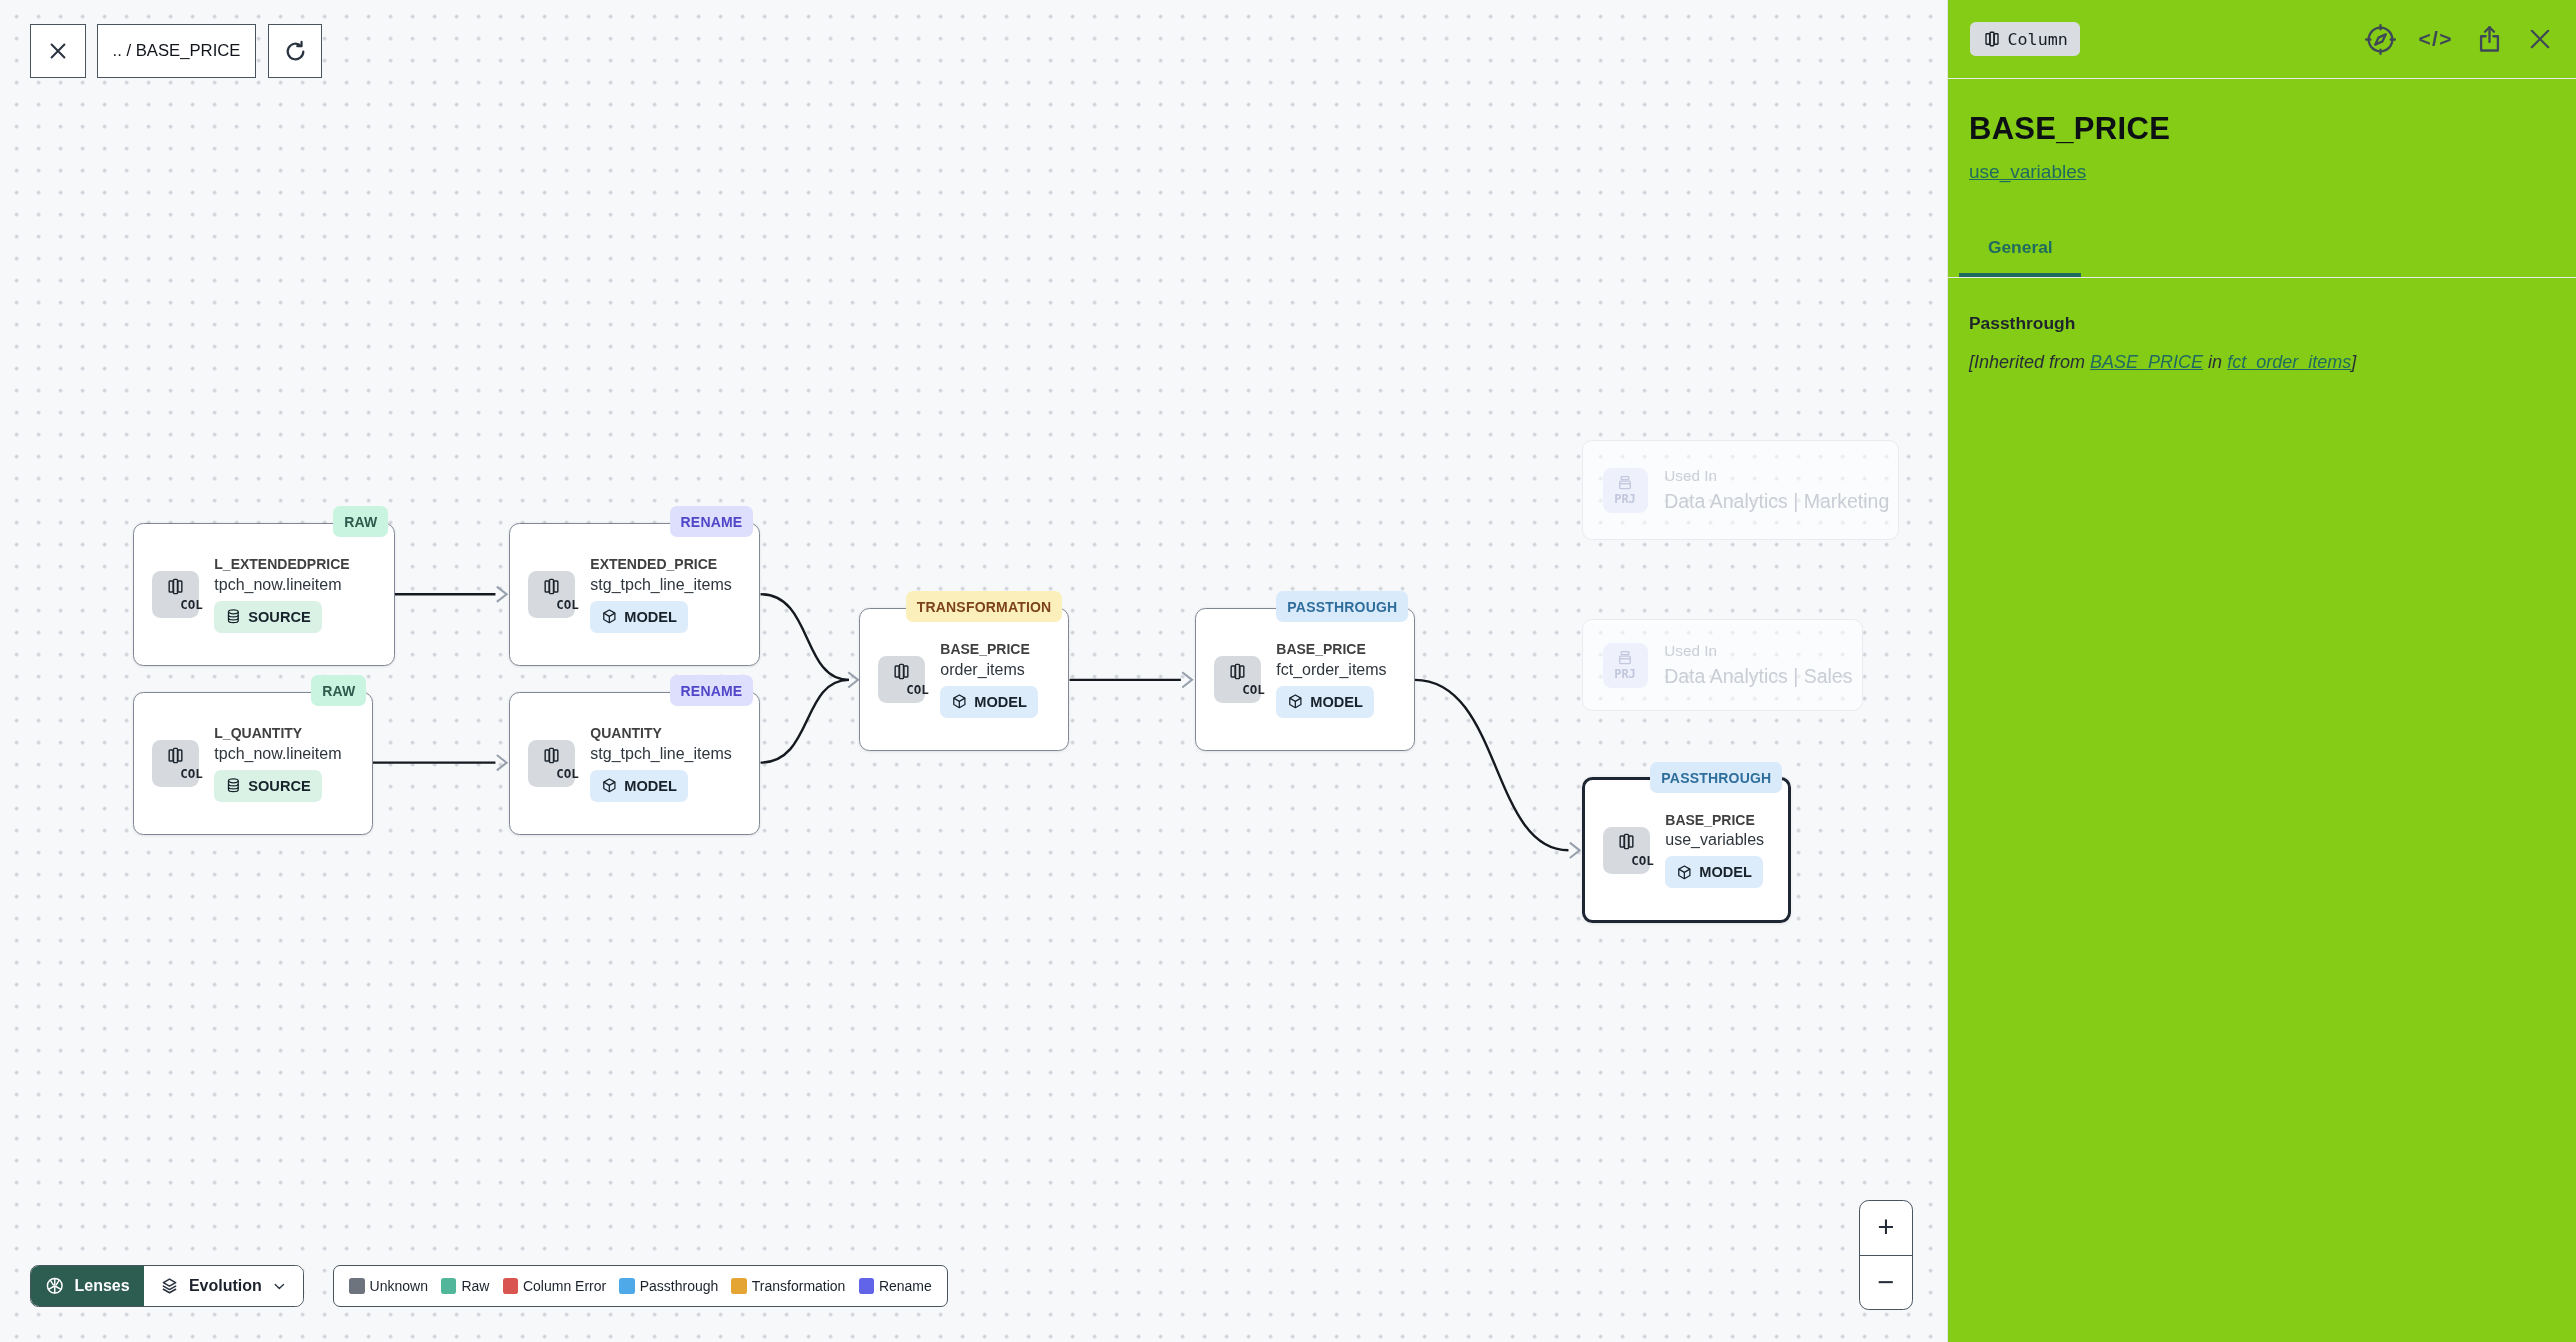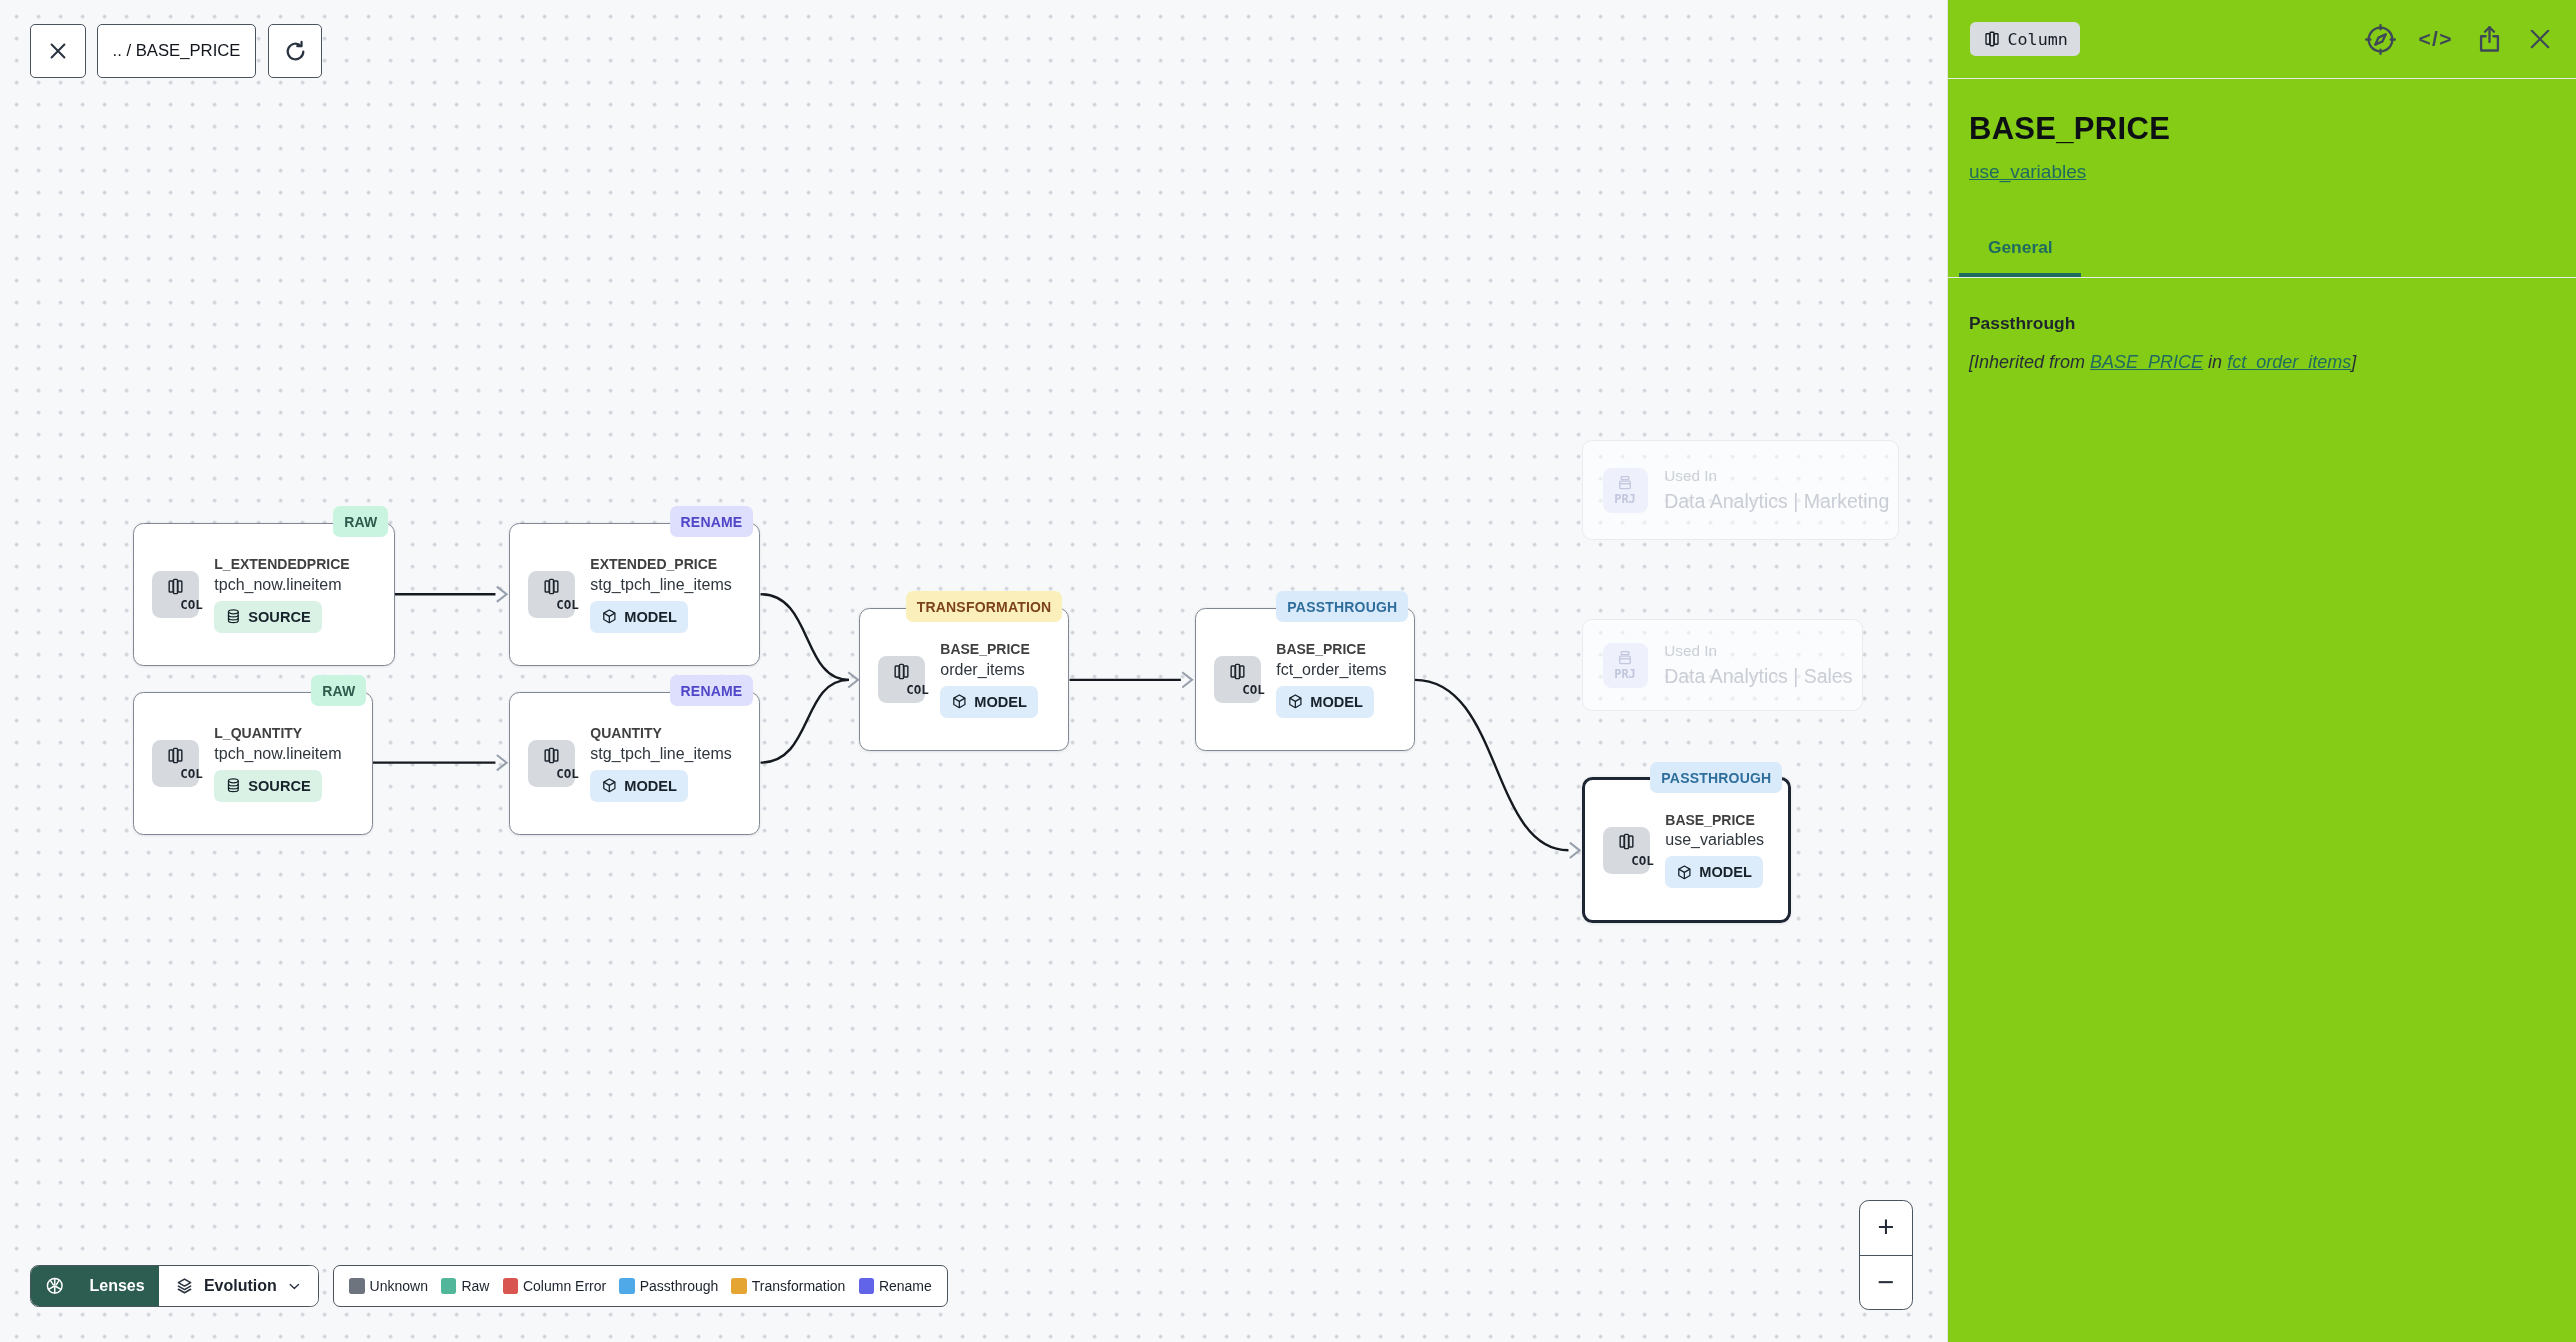--- a/index.html
+++ b/index.html
@@ -1,21 +1,21 @@
 <!DOCTYPE html>
 <html style="font-size:11px"><head>
 <meta charset="utf-8">
 <style>
   html,body{margin:0;padding:0;width:2576px;height:1343px;overflow:hidden;
     font-family:"Liberation Sans",sans-serif;background:#f7f8fa;}
   .canvas{position:absolute;left:0;top:0;width:1947px;height:1343px;
     background-image:radial-gradient(circle,#cdd1d8 1.5px,transparent 1.9px);
     background-size:22px 22px;background-position:5.6px 5.6px;}
   
-  .tl-btn{position:absolute;background:#ffffff;border:1.7px solid #49545f;border-radius:5px;
+  .tl-btn{position:absolute;background:#ffffff;border:1.7px solid #49545f;border-radius:0;
     display:flex;align-items:center;justify-content:center;color:#242d39;box-sizing:border-box;}
   .btn-close{left:30px;top:24px;width:56px;height:54px;}
   .btn-crumb{left:97px;top:24px;width:159px;height:54px;font-size:16.7px;color:#10151c;}
   .btn-refresh{left:268px;top:24px;width:54px;height:54px;}
   
   .node{position:absolute;background:#fff;border:1.7px solid #7f8894;border-radius:10.4px;
     box-sizing:border-box;display:flex;align-items:center;gap:15.3px;padding:0 18px;
     box-shadow:0 0.7px 2.8px rgba(25,31,40,.10);}
   .node.selected{border:3.5px solid #1d2632;}
   .n1{left:133px;top:523px;width:262px;height:143px;}
@@ -41,21 +41,21 @@
   .u1{left:1582px;top:440px;width:317px;height:100px;}
   .u2{left:1582px;top:619px;width:281px;height:92px;}
   .prjchip{flex:0 0 auto;width:45px;height:45px;border-radius:8.4px;background:#eef0fb;
     display:flex;flex-direction:column;align-items:center;justify-content:center;gap:0.7px;color:#c2c7dd;}
   .prjchip .lbl{font-family:"DejaVu Sans Mono",monospace;font-size:12px;font-weight:700;}
   .glabel{font-size:15.3px;color:#cbcfd7;}
   .gtitle{font-size:19.5px;color:#c9cdd5;margin-top:4.2px;white-space:nowrap;}
   
   .lens-group{position:absolute;left:30px;top:1265px;height:42px;display:flex;align-items:stretch;
     border:1.7px solid #49545f;border-radius:8.4px;overflow:hidden;background:#fff;box-sizing:border-box;}
-  .lens-seg{display:flex;align-items:center;gap:25px;padding:0 14px;color:#fff;font-size:16px;font-weight:600;}
+  .lens-seg{display:flex;align-items:center;gap:10px;padding:0 14px;color:#fff;font-size:16px;font-weight:600;}
   .evo-seg{display:flex;align-items:center;gap:9px;padding:0 15.3px;background:#fff;color:#1b222c;
     font-size:16px;font-weight:600;}
   .legend-bar{position:absolute;left:333px;top:1265px;height:42px;display:inline-flex;align-items:center;
     gap:13.2px;padding:0 15.3px;background:#fff;border:1.7px solid #49545f;border-radius:7px;box-sizing:border-box;}
   .leg-item{display:flex;align-items:center;gap:5px;font-size:14px;color:#1b222c;white-space:nowrap;}
   .swatch{width:15.3px;height:15.3px;border-radius:2.8px;}
   
   .zoomctl{position:absolute;left:1859px;top:1200px;width:54px;height:110px;background:#fff;
     border:1.7px solid #49545f;border-radius:9.7px;box-sizing:border-box;display:flex;flex-direction:column;}
   .zoomctl .zbtn{flex:1;display:flex;align-items:center;justify-content:center;font-size:29px;

